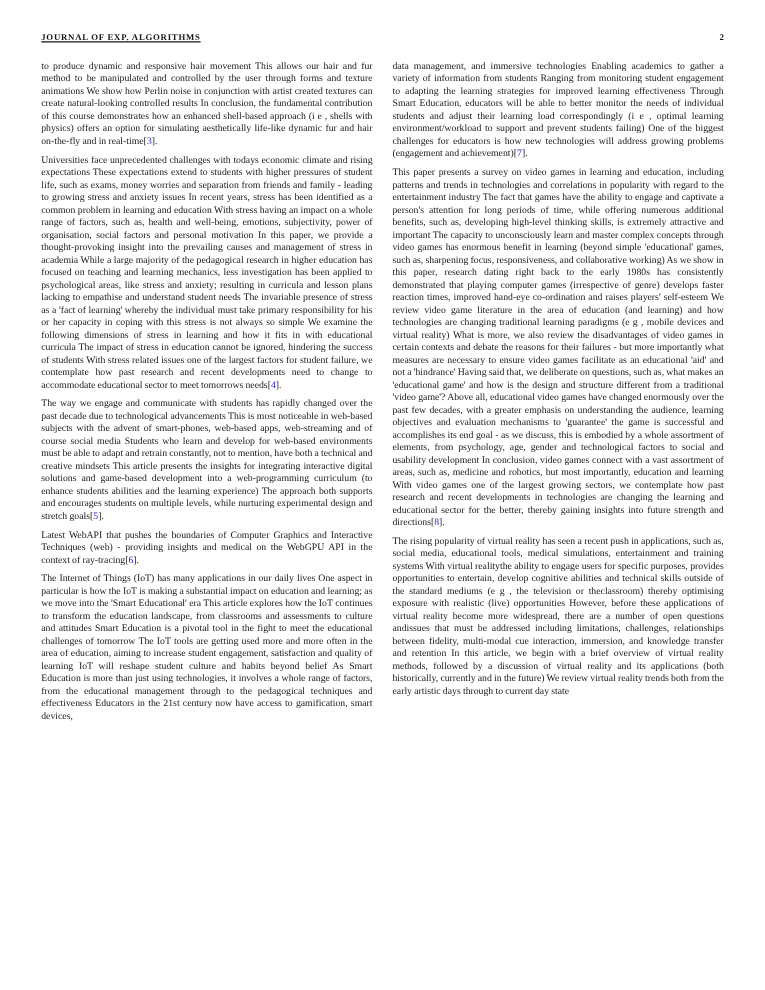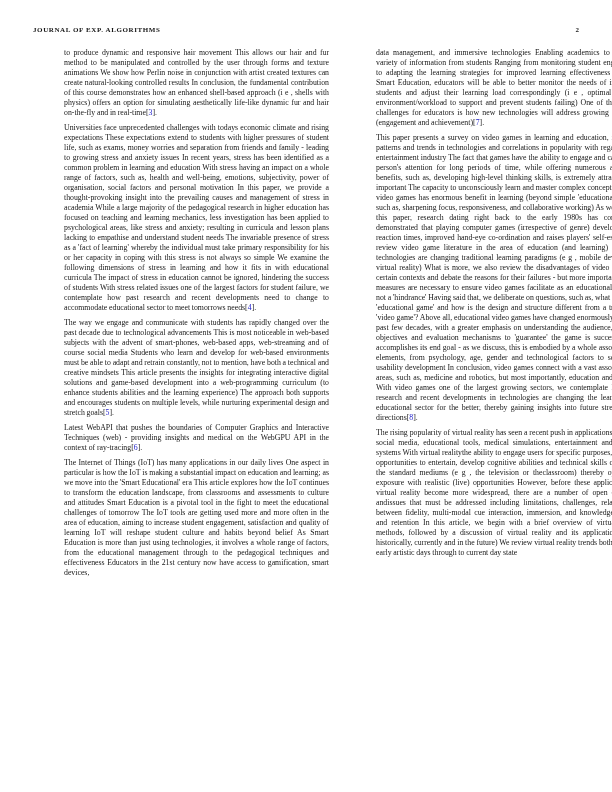--- a/index.html
+++ b/index.html
@@ -25,37 +25,37 @@
     right: 33px;
     display: flex;
     justify-content: space-between;
     align-items: baseline;
     font-size: 7px;
     font-weight: bold;
     letter-spacing: 0.6px;
   }
   .journal-name {
     font-variant: small-caps;
+    text-decoration: underline;
   }
   .page-number {
     font-weight: bold;
     letter-spacing: 0;
   }
   .page-body {
     position: absolute;
     top: 48px;
     left: 33px;
     right: 33px;
     display: flex;
     gap: 16px;
   }
   .column {
     width: 265px;
     flex: 0 0 265px;
-    margin-left: 31px;
   }
   .para {
     margin: 0 0 5px 0;
     font-size: 7.8px;
     line-height: 10px;
     text-align: justify;
     text-justify: inter-word;
     word-spacing: -0.2px;
   }
   .cite {

